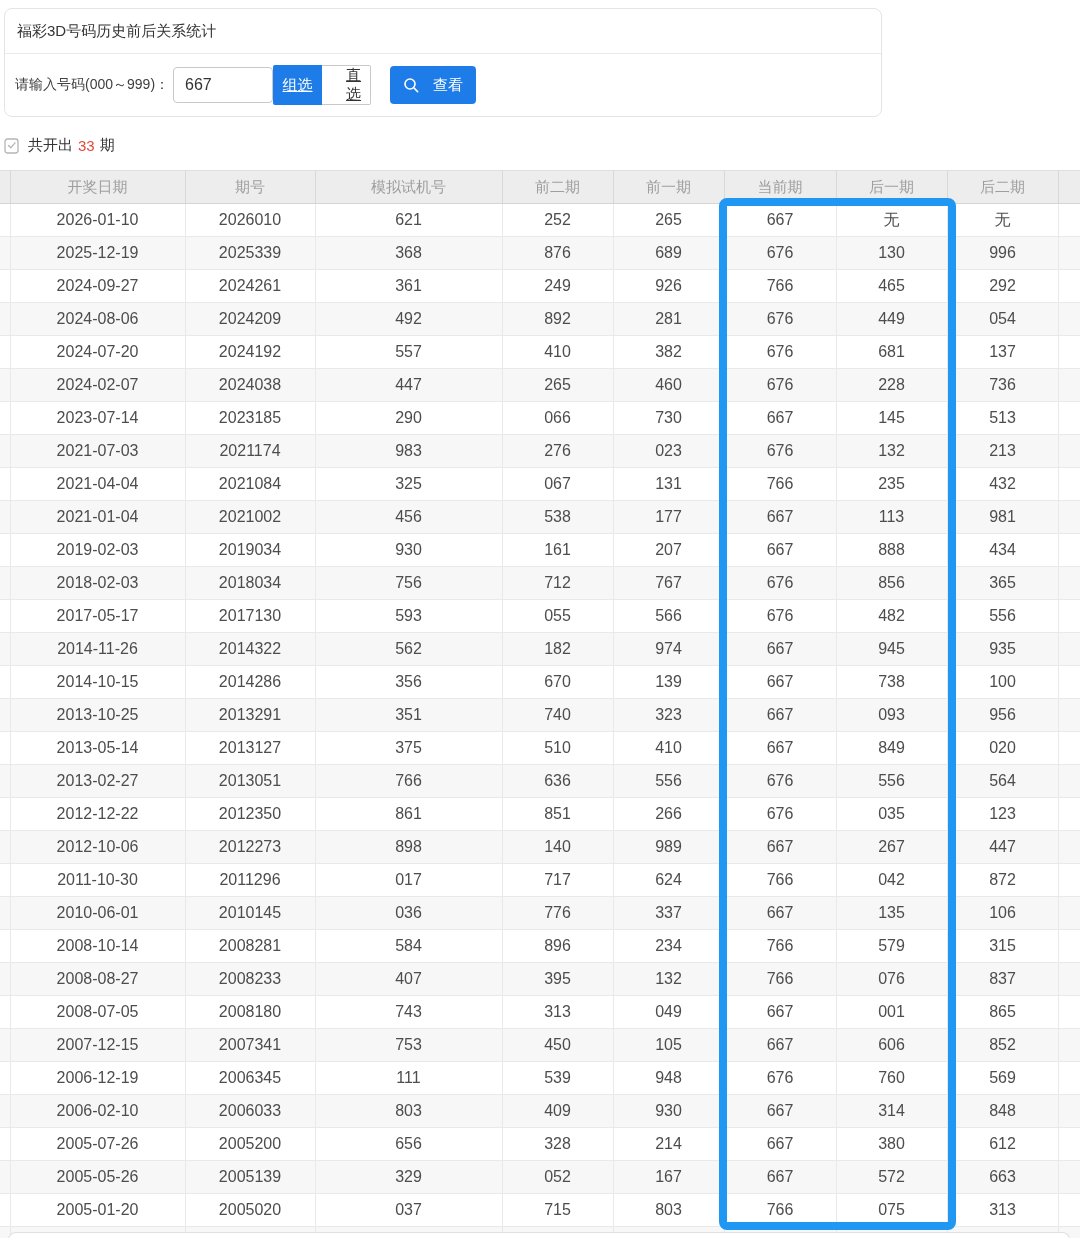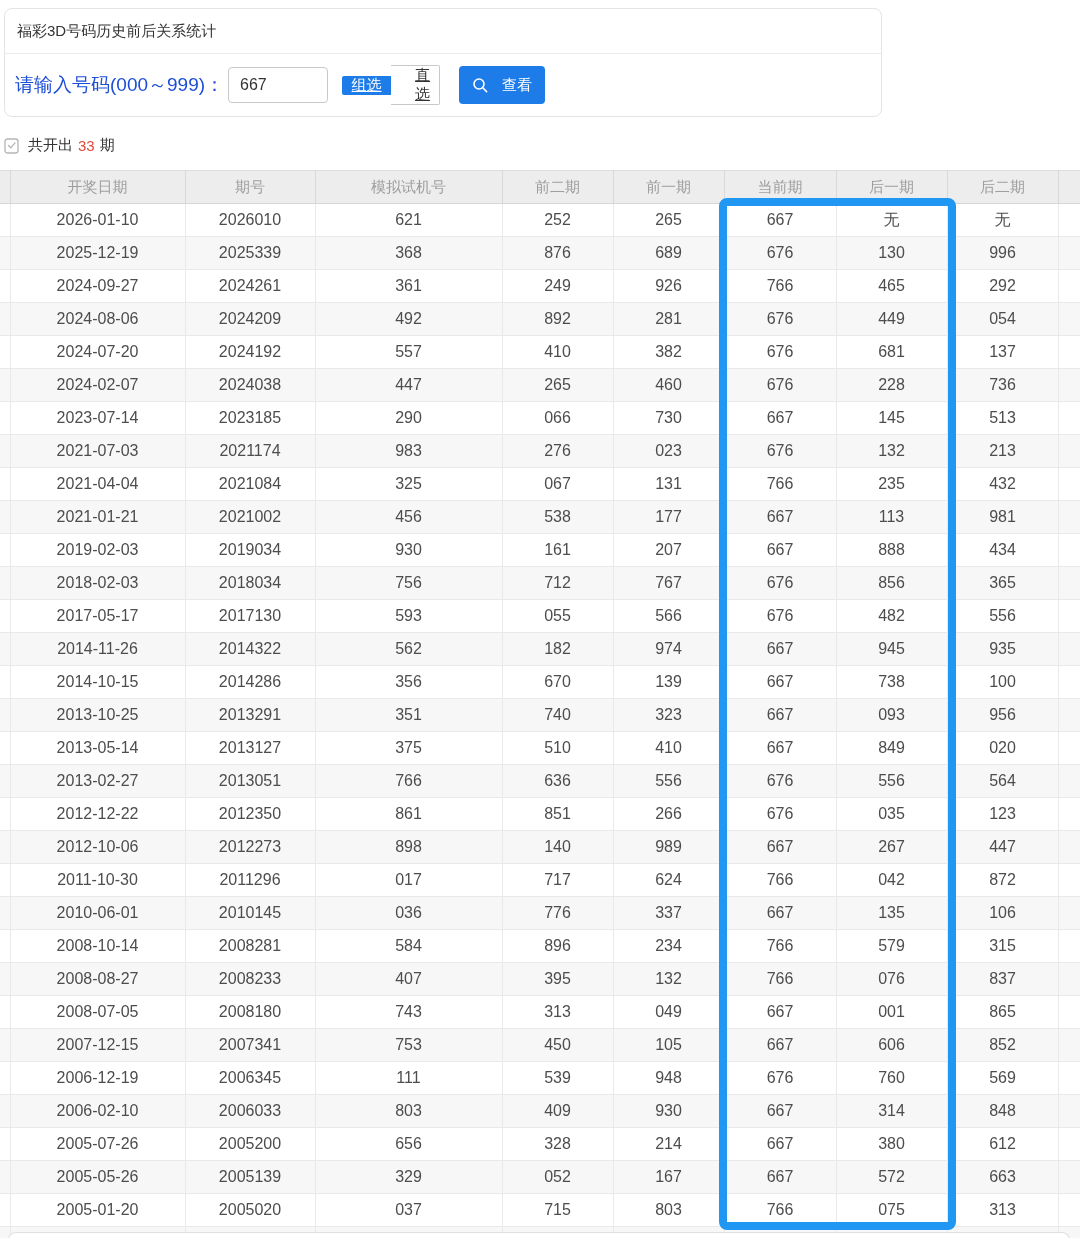--- a/index.html
+++ b/index.html
@@ -17,29 +17,29 @@
     box-sizing:border-box;
   }
   .card-title{
     height:44px;line-height:44px;padding-left:12px;
     font-size:15px;color:#333;
     border-bottom:1px solid #ebebeb;
   }
   .card-form{
     height:62px;display:flex;align-items:center;padding-left:10px;
   }
-  .form-label{font-size:19px;color:#1d4ed8;}
+  .form-label{font-size:14px;color:#404040;}
   .num-input{
     width:76px;height:34px;margin-left:4px;
     border:1px solid #c9c9c9;border-radius:4px;
     padding:0 11px;font-size:16px;color:#333;
     font-family:"Liberation Sans","DejaVu Sans",sans-serif;
     outline:none;
   }
-  .seg{display:flex;margin-left:14px;height:40px;align-items:center;}
+  .seg{display:flex;height:40px;}
   .seg-btn{
     width:49px;display:flex;align-items:center;justify-content:center;
     font-size:15px;text-decoration:underline;cursor:pointer;
     box-sizing:border-box;user-select:none;
   }
   .seg-btn.active{background:var(--btn-blue,#1e7ce8);color:#fff;border-radius:2px 0 0 2px;}
   .seg-btn.inactive{background:#fff;color:#333;border:1px solid #c9c9c9;border-left:none;border-radius:0 2px 2px 0;padding-left:24px;}
   .search-btn{
     margin-left:19px;width:86px;height:38px;
     background:var(--btn-blue,#1e7ce8);border:none;border-radius:4px;
@@ -256,21 +256,21 @@
           <td>325</td>
           <td>067</td>
           <td>131</td>
           <td>766</td>
           <td>235</td>
           <td>432</td>
           <td></td>
         </tr>
         <tr>
           <td></td>
-          <td>2021-01-21</td>
+          <td>2021-01-04</td>
           <td>2021002</td>
           <td>456</td>
           <td>538</td>
           <td>177</td>
           <td>667</td>
           <td>113</td>
           <td>981</td>
           <td></td>
         </tr>
         <tr>

